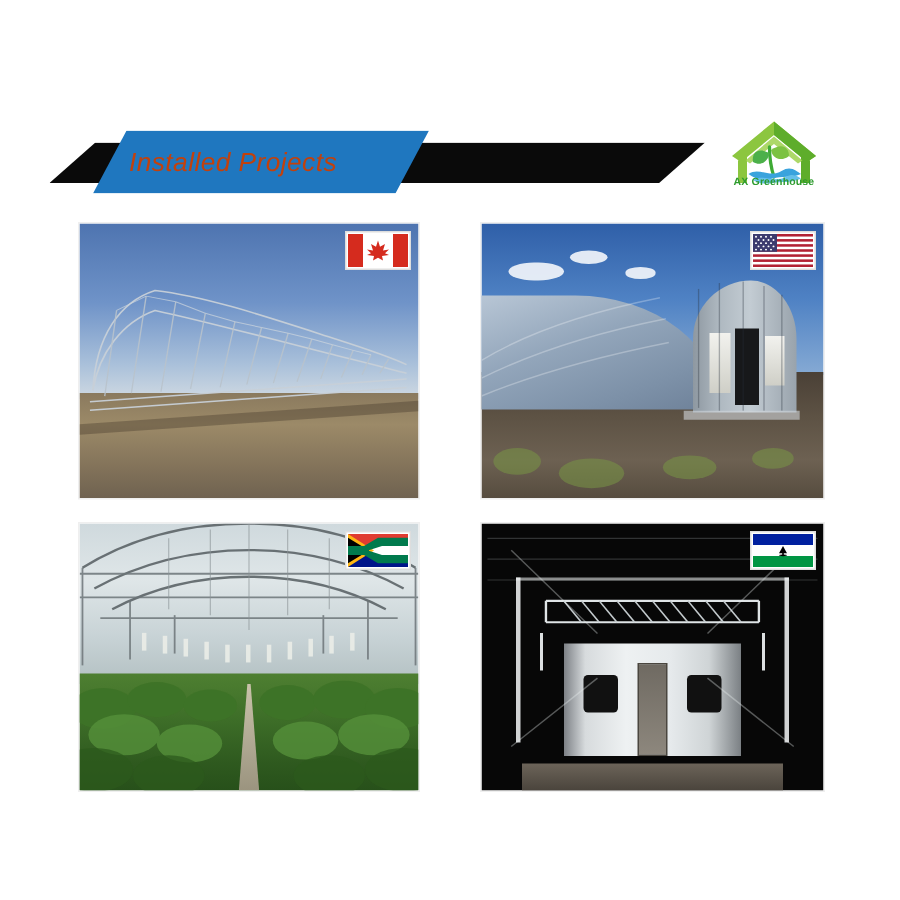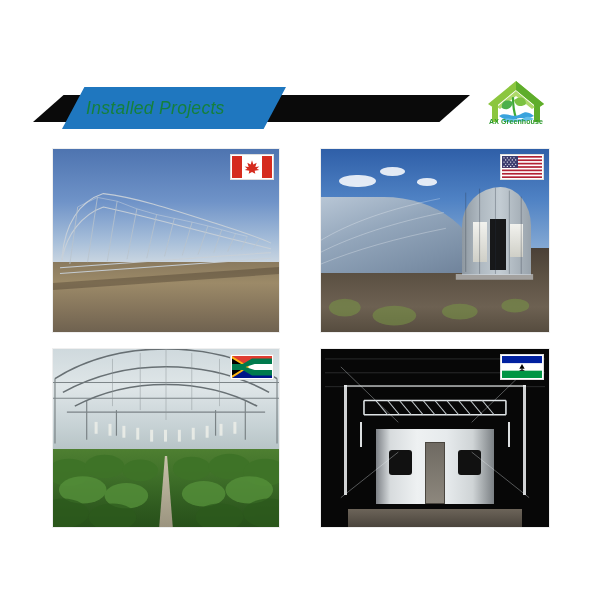--- a/index.html
+++ b/index.html
@@ -19,21 +19,21 @@
   }
   .band-blue{
     position:absolute;left:62px;top:9px;width:224px;height:42px;
     background:#1f77bf;
     -webkit-clip-path:polygon(10% 0,100% 0,90% 100%,0% 100%);
     clip-path:polygon(10% 0,100% 0,90% 100%,0% 100%);
   }
   .band-title{
     position:absolute;left:86px;top:9px;width:200px;height:42px;
     display:flex;align-items:center;
-    color:#15803d;font-style:italic;font-size:17.5px;letter-spacing:.3px;
+    color:#c2410c;font-style:italic;font-size:17.5px;letter-spacing:.3px;
     font-family:"Liberation Sans",sans-serif;
   }
 
   
   .logo{position:absolute;left:483px;top:78px;width:66px;height:50px;}
   .logo svg{display:block;}
   .logo-text{
     position:absolute;left:479px;top:118px;width:74px;text-align:center;
     color:#2e9b2e;font-size:7px;font-weight:bold;letter-spacing:.1px;
     font-family:"Liberation Sans",sans-serif;white-space:nowrap;

